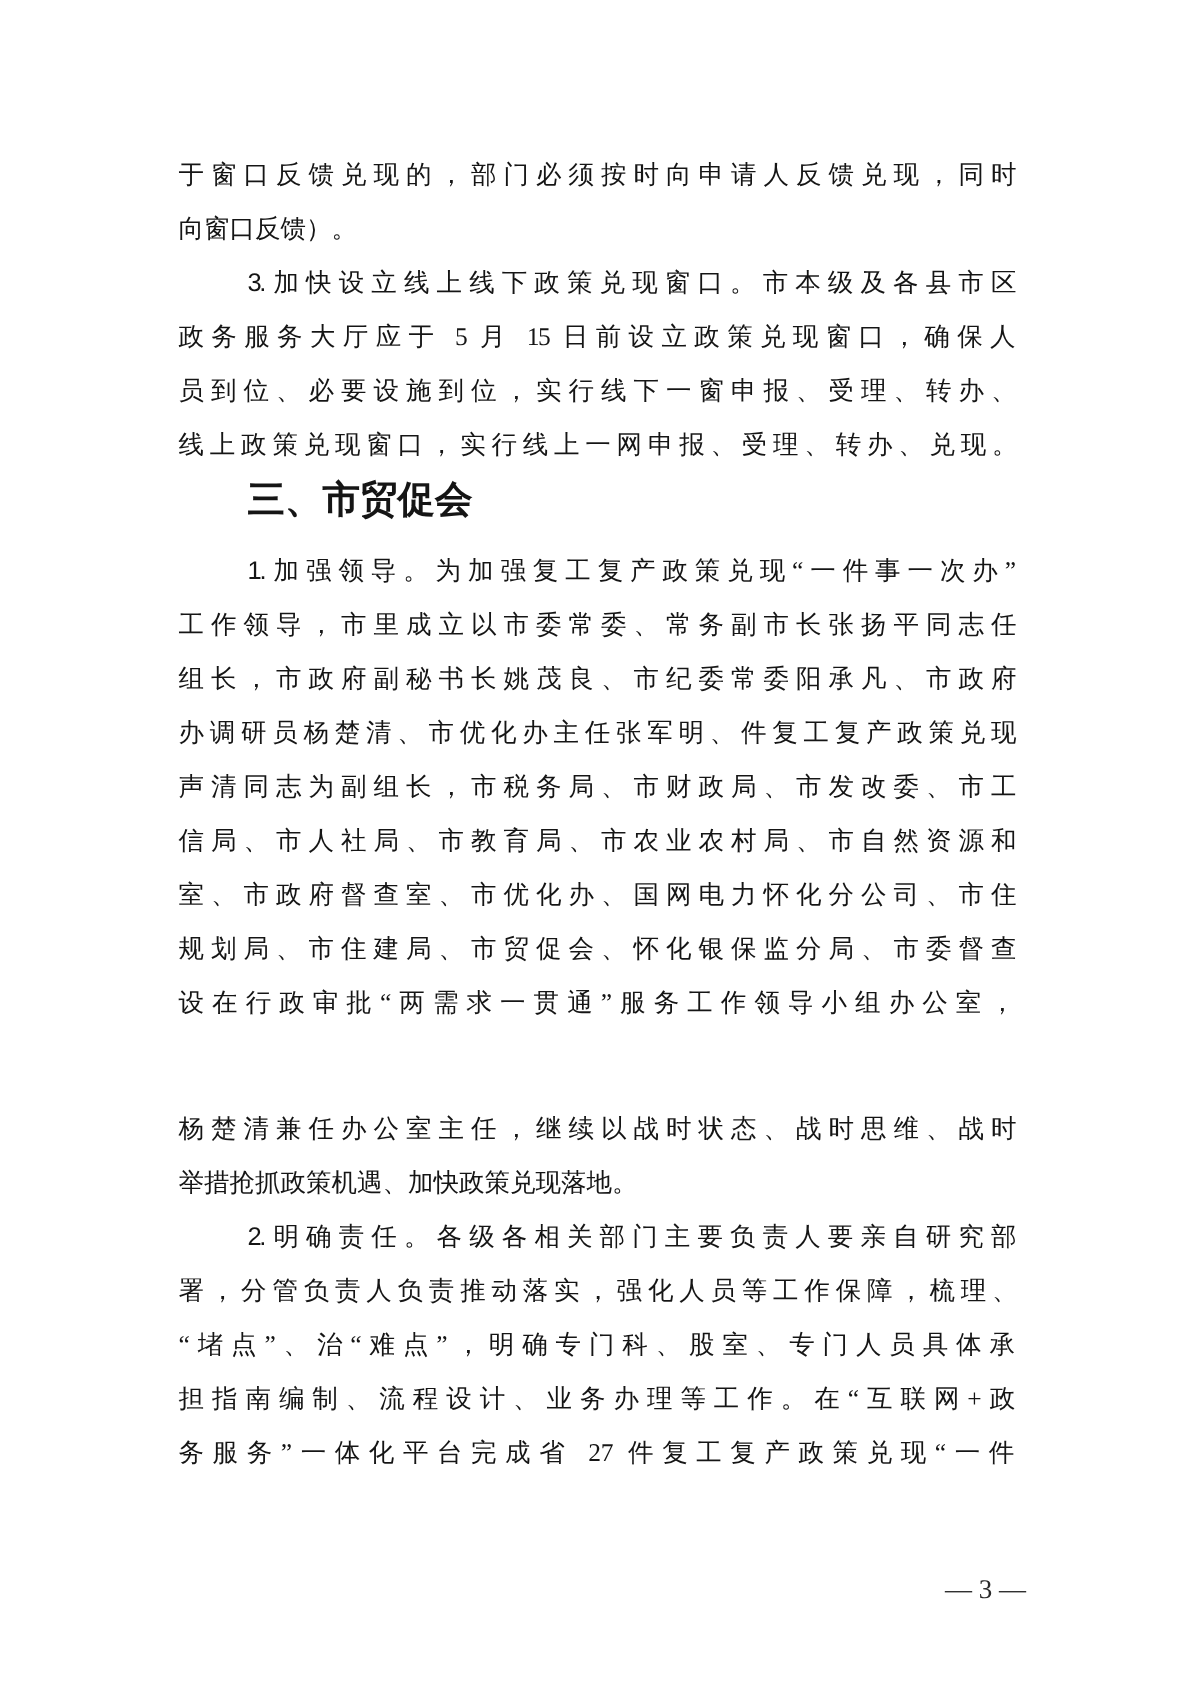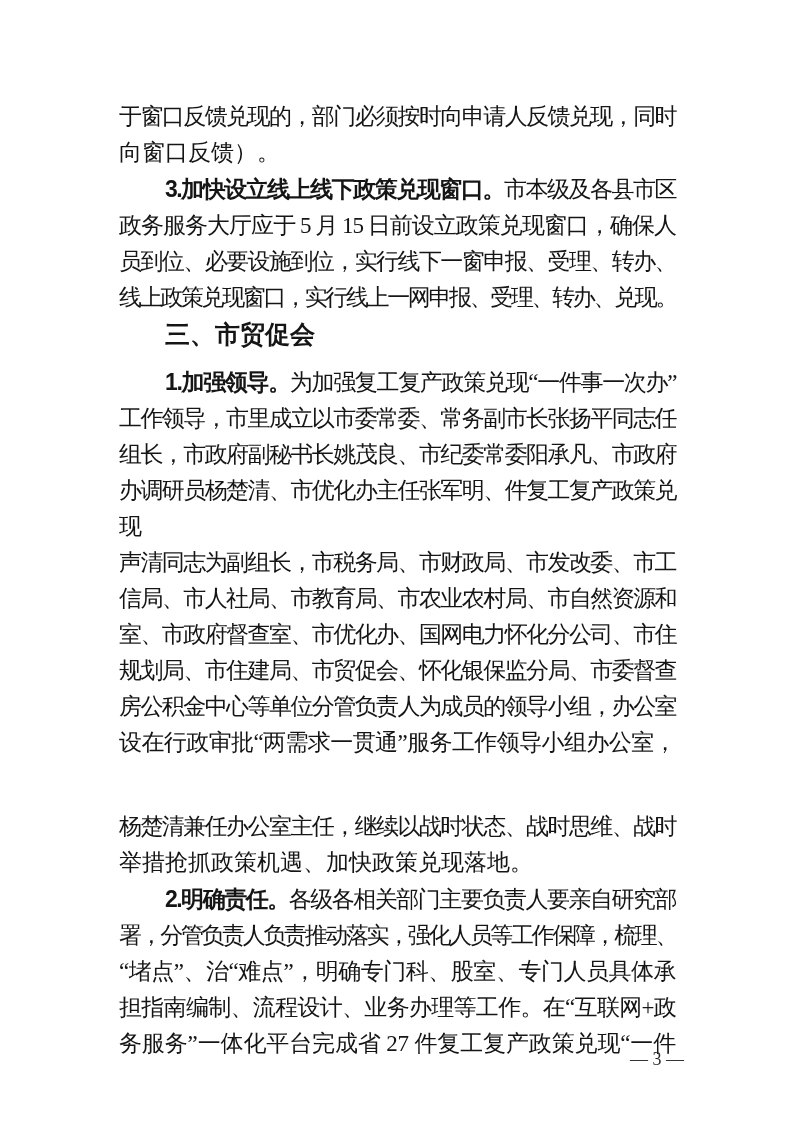--- a/index.html
+++ b/index.html
@@ -10,34 +10,34 @@
     overflow:hidden;
     font-family:"Liberation Serif","DejaVu Serif",serif;
     color:#151515;
   }
   .doc{
     position:absolute;
     left:119px;top:99px;
     width:557px;
   }
   .tline{
-    font-size:23px;
+    font-size:17px;
     line-height:36px;
     text-align:justify;
     text-align-last:justify;
     text-justify:inter-character;
     color:#151515;
   }
   .tline.align-left{
     text-align:right;
     text-align-last:left;
   }
   .tline.indent{ text-indent:46px; }
   .tline .b{
-    font-weight:700;
+    font-weight:400;
     font-family:"Liberation Sans","DejaVu Sans",sans-serif;
   }
   .tline.heading{
     font-weight:700;
     font-size:25px;
     font-family:"Liberation Sans","DejaVu Sans",sans-serif;
   }
   .footer{
     position:absolute;
     top:1048px;
@@ -61,21 +61,20 @@
       <div class="tline" style="letter-spacing: -2.4px;"><span>线上政策兑现窗口，实行线上一网申报、受理、转办、兑现。</span></div>
       <div class="tline heading indent align-left"><span>三、市贸促会</span></div>
       <div class="tline indent" style="letter-spacing: -1.4px; margin-top: 12px;"><span class="b">1.加强领导。</span><span>为加强复工复产政策兑现“一件事一次办”</span></div>
       <div class="tline" style="letter-spacing: -1.6px;"><span>工作领导，市里成立以市委常委、常务副市长张扬平同志任</span></div>
       <div class="tline" style="letter-spacing: -1.6px;"><span>组长，市政府副秘书长姚茂良、市纪委常委阳承凡、市政府</span></div>
       <div class="tline" style="letter-spacing: -1.6px;"><span>办调研员杨楚清、市优化办主任张军明、件复工复产政策兑现</span></div>
       <div class="tline" style="letter-spacing: -1.6px;"><span>声清同志为副组长，市税务局、市财政局、市发改委、市工</span></div>
       <div class="tline" style="letter-spacing: -1.6px;"><span>信局、市人社局、市教育局、市农业农村局、市自然资源和</span></div>
       <div class="tline" style="letter-spacing: -1.6px;"><span>室、市政府督查室、市优化办、国网电力怀化分公司、市住</span></div>
       <div class="tline" style="letter-spacing: -1.6px;"><span>规划局、市住建局、市贸促会、怀化银保监分局、市委督查</span></div>
-      <div class="tline" style="letter-spacing: -1.6px;"><span>房公积金中心等单位分管负责人为成员的领导小组，办公室</span></div>
       <div class="tline" style="letter-spacing: -0.6px;"><span>设在行政审批“两需求一贯通”服务工作领导小组办公室，</span></div>
       <div class="tline" style="letter-spacing: -1.6px; margin-top: 48px;"><span>杨楚清兼任办公室主任，继续以战时状态、战时思维、战时</span></div>
       <div class="tline align-left"><span>举措抢抓政策机遇、加快政策兑现落地。</span></div>
       <div class="tline indent" style="letter-spacing: -1.6px;"><span class="b">2.明确责任。</span><span>各级各相关部门主要负责人要亲自研究部</span></div>
       <div class="tline" style="letter-spacing: -2.4px;"><span>署，分管负责人负责推动落实，强化人员等工作保障，梳理、</span></div>
       <div class="tline" style="letter-spacing: -0.6px;"><span>“堵点”、治“难点”，明确专门科、股室、专门人员具体承</span></div>
       <div class="tline" style="letter-spacing: -0.8px;"><span>担指南编制、流程设计、业务办理等工作。在“互联网+政</span></div>
       <div class="tline" style="letter-spacing: -0.2px;"><span>务服务”一体化平台完成省 27 件复工复产政策兑现“一件</span></div>
     </div>
   <div class="footer">— 3 —</div>

